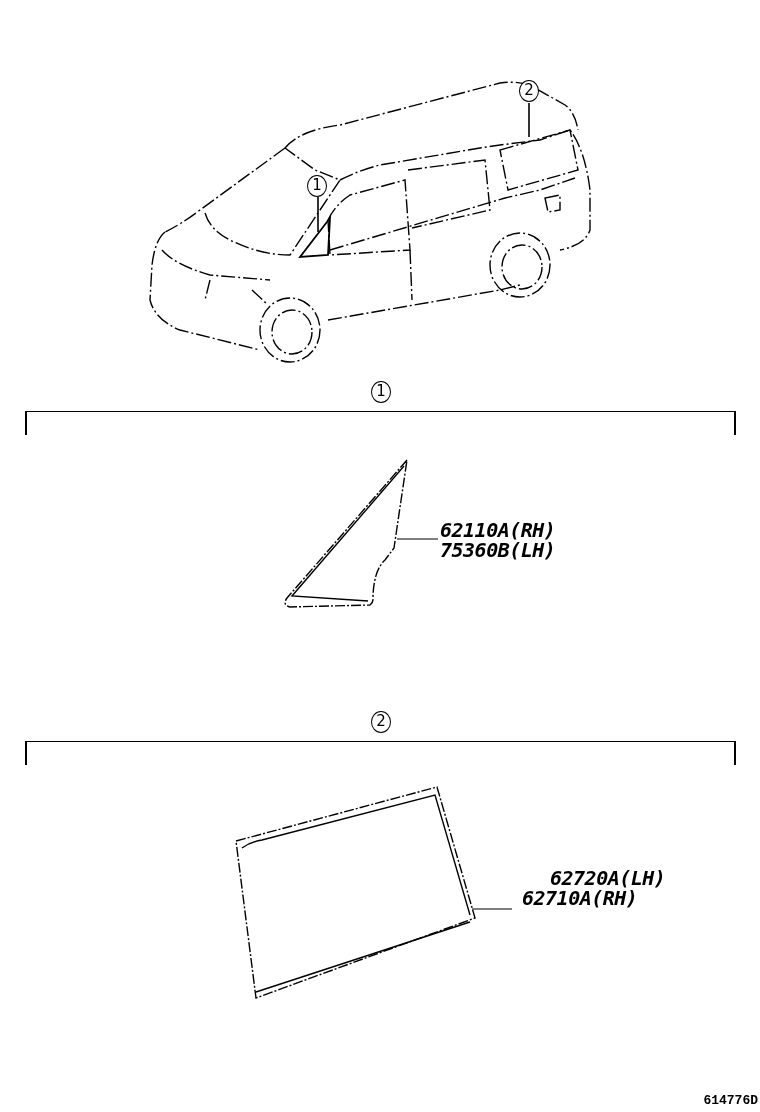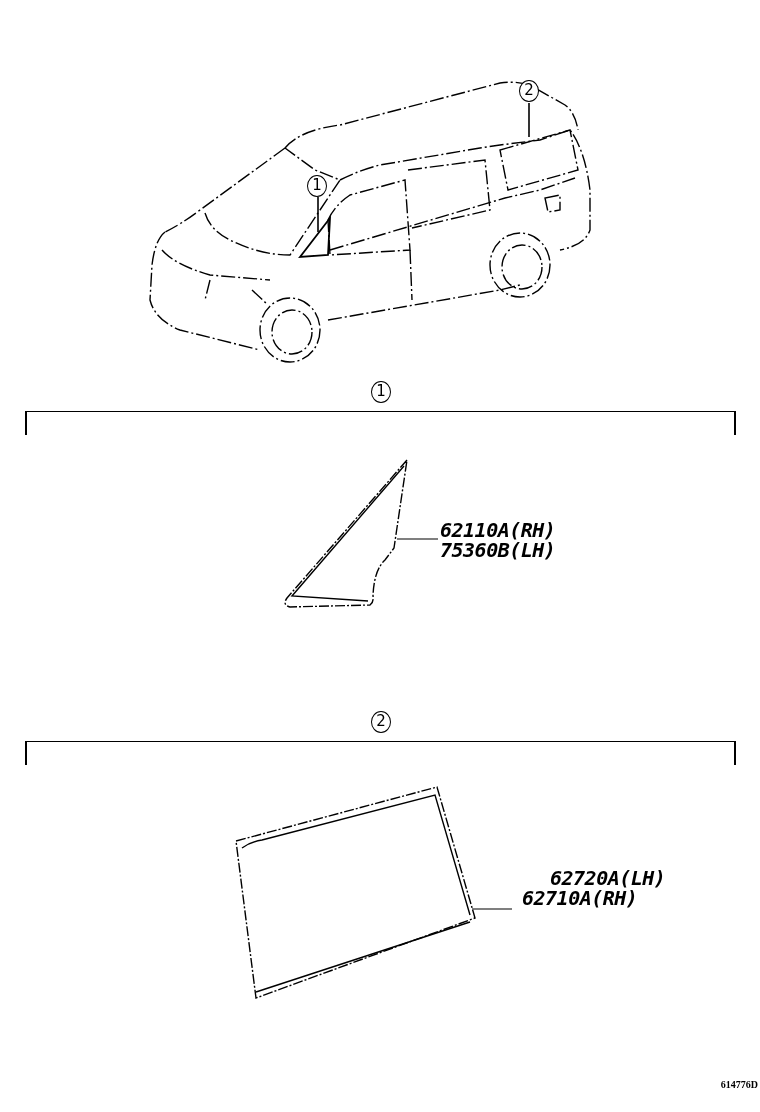--- a/index.html
+++ b/index.html
@@ -5,22 +5,22 @@
   html, body { margin: 0; padding: 0; background: #ffffff; }
   body { width: 760px; height: 1112px; position: relative; overflow: hidden;
          font-family: "DejaVu Sans Mono", "Liberation Mono", monospace; color: #000; }
   .callout { position: absolute; width: 20px; height: 22px; border: 1.5px solid #000;
              border-radius: 50%; box-sizing: border-box; font-family: "DejaVu Sans", sans-serif;
              font-size: 15px; line-height: 19px; text-align: center; background: #fff; }
   .bracket { position: absolute; left: 25px; width: 711px; height: 24px;
              border-top: 1.5px solid #000; border-left: 2px solid #000; border-right: 2px solid #000; box-sizing: border-box; }
   .label { position: absolute; font-size: 20px; font-weight: bold; line-height: 20px; letter-spacing: -0.5px;
            font-family: "DejaVu Sans Mono", monospace; white-space: pre; font-style: italic; }
-  .ref { position: absolute; right: 2px; bottom: 22px; font-size: 10px; font-weight: bold;
-         font-family: Liberation Serif, serif; }
+  .ref { position: absolute; right: 2px; bottom: 4px; font-size: 13px; font-weight: bold;
+         font-family: Liberation Mono, monospace; }
   svg { position: absolute; left: 0; top: 0; }
 </style>
 </head>
 <body>
 
 <svg width="760" height="380" viewBox="0 0 760 380">
   <g fill="none" stroke="#000" stroke-width="1.4" stroke-dasharray="14 3 2 3">
 
     <path d="M285 148 Q300 130 340 125 L500 83 Q520 80 535 88 L565 105 Q575 112 578 130"></path>
     <path d="M285 148 L200 210 Q180 225 165 232"></path>

